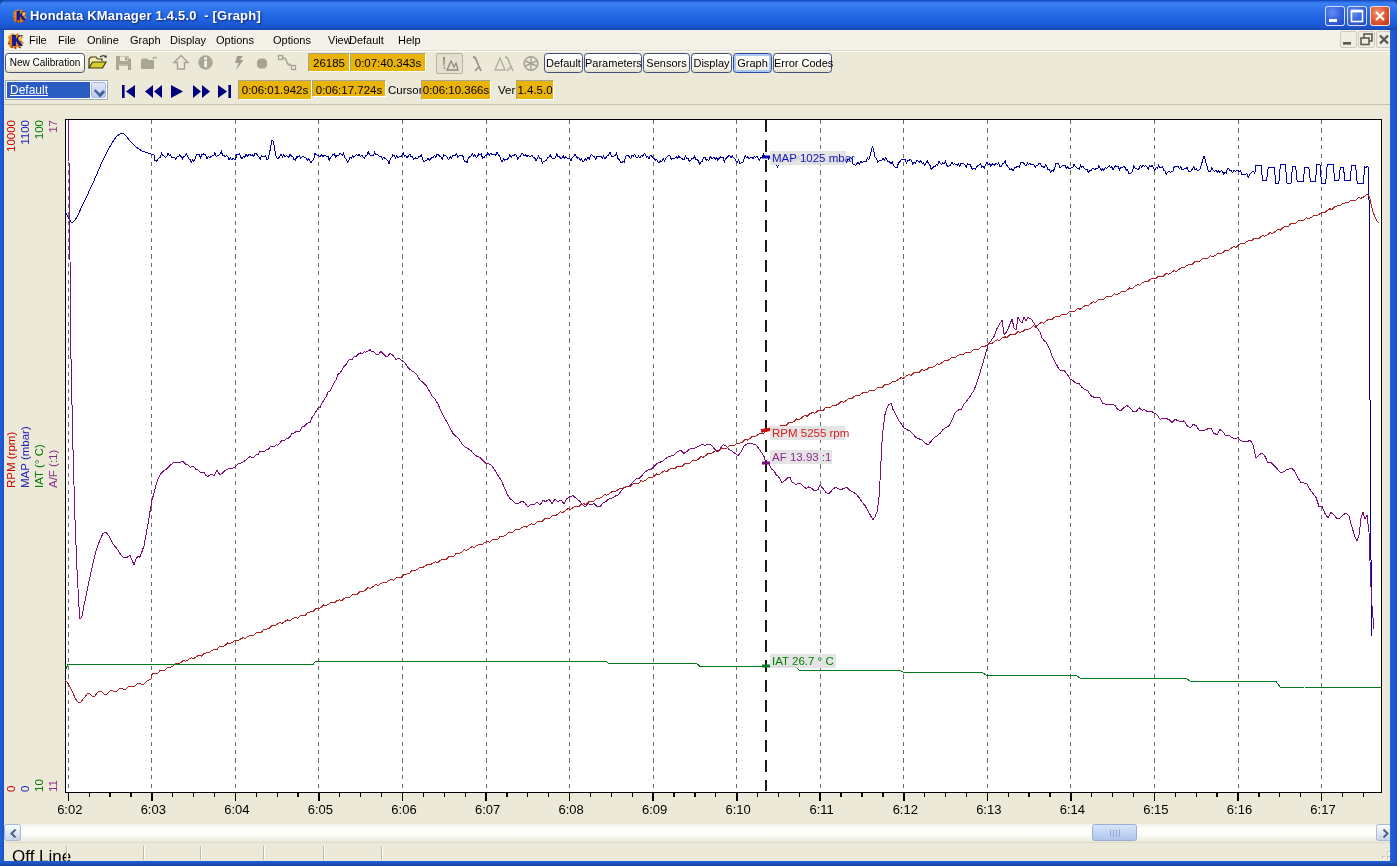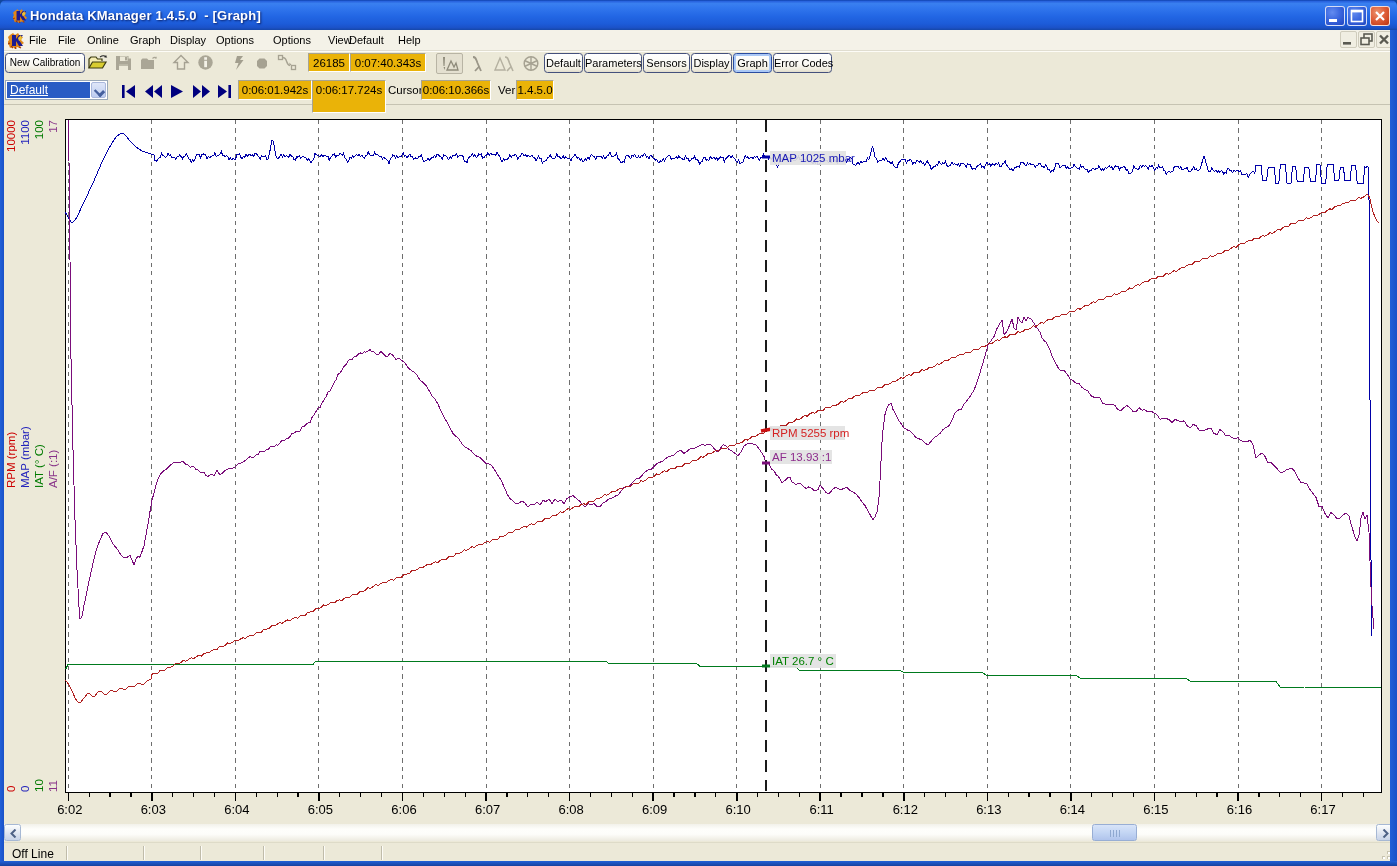--- a/index.html
+++ b/index.html
@@ -45,21 +45,21 @@
   background:linear-gradient(to bottom,#f2f1ea 0%,#fefefb 30%,#fdfdfa 60%,#eceadf 100%); }
 .scrollbtn { position:absolute; top:0; width:17px; height:17px; border-radius:2.5px;
   background:linear-gradient(to bottom,#fdfefe,#d7dfee 70%,#c8d4e8); border:1px solid #a6b8d4; }
 .scrollbtn svg { position:absolute; left:4px; top:4px; }
 #thumb { position:absolute; left:1088px; top:0; width:45px; height:17px; border-radius:2.5px;
   background:linear-gradient(to bottom,#d8e4f8,#c4d6f4 50%,#b0c4ec); border:1px solid #98aed4; }
 #thumb:after { content:""; position:absolute; left:17px; top:5px; width:10px; height:7px;
   background:repeating-linear-gradient(to right,#8fa8d0 0 1px,transparent 1px 3px); }
 
 #status { position:absolute; left:4px; top:842px; width:1389px; height:19px; background:#ece9d8;
-  border-top:1px solid #dedbc8; font-size:12px; }
+  border-top:1px solid #dedbc8; font-size:17px; }
 .sep { position:absolute; top:3px; height:14px; width:2px; border-left:1px solid #c0bcaa; border-right:1px solid #fdfcf7; }
 
 .wborder { position:absolute; background:linear-gradient(to right,#2160d8,#1a51c8); }
 </style></head>
 <body>
 <div style="position:absolute;left:0;top:0;width:1397px;height:30px;background:#11469e"></div>
 <div id="titlebar"></div>
 <div class="abs" style="left:12px;top:7px;transform:scale(0.88)"><svg width="17" height="17" viewBox="0 0 17 17">
       <g>
         <path d="M2 3 l3 -2 l2 2 l3 -2 l2 3 l3 1 l-2 3 l3 3 l-3 2 l-1 3 l-3 -1 l-2 2 l-2 -2 l-3 1 l-1 -3 l-2 -2 l2 -3 l-1 -3 Z" fill="#e08818"></path>
@@ -193,21 +193,21 @@
       <path d="M0 0 L12 6.5 L0 13 Z" fill="#00007e"></path>
     </svg></div>
 <div style="position:absolute;left:193px;top:84px"><svg width="17" height="13">
       <path d="M0 0 L8 6.5 L0 13 Z M9 0 L17 6.5 L9 13 Z" fill="#00007e"></path>
     </svg></div>
 <div style="position:absolute;left:218px;top:84px"><svg width="13" height="13">
       <path d="M0 0 L9 6.5 L0 13 Z" fill="#00007e"></path>
       <rect x="10.4" y="0" width="2.6" height="13" fill="#00007e"></rect>
     </svg></div>
 <div class="sbox" style="left:238px;top:80px;width:74px;height:20px;line-height:19px">0:06:01.942s</div>
-<div class="sbox" style="left:312px;top:80px;width:74px;height:33px;line-height:19px">0:06:17.724s</div>
+<div class="sbox" style="left:312px;top:80px;width:74px;height:17px;line-height:19px">0:06:17.724s</div>
 <span class="tlabel" style="left:388px;top:84px">Cursor</span>
 <div class="sbox" style="left:421px;top:80px;width:70px;height:20px;line-height:19px">0:06:10.366s</div>
 <span class="tlabel" style="left:498px;top:84px">Ver</span>
 <div class="sbox" style="left:516px;top:80px;width:38px;height:20px;line-height:19px">1.4.5.0</div>
 
 <svg width="1397" height="719" viewBox="0 105 1397 719" style="position:absolute;left:0;top:105px" font-family="Liberation Sans, sans-serif">
 <rect x="65" y="119" width="1316" height="673" fill="#ffffff" stroke="#000" stroke-width="1" shape-rendering="crispEdges"></rect>
 <line x1="68.3" y1="120" x2="68.3" y2="791" stroke="#6e6e6e" stroke-width="1" stroke-dasharray="4.2 4.2" shape-rendering="crispEdges"></line>
 <line x1="151.8" y1="120" x2="151.8" y2="791" stroke="#6e6e6e" stroke-width="1" stroke-dasharray="4.2 4.2" shape-rendering="crispEdges"></line>
 <line x1="235.4" y1="120" x2="235.4" y2="791" stroke="#6e6e6e" stroke-width="1" stroke-dasharray="4.2 4.2" shape-rendering="crispEdges"></line>

